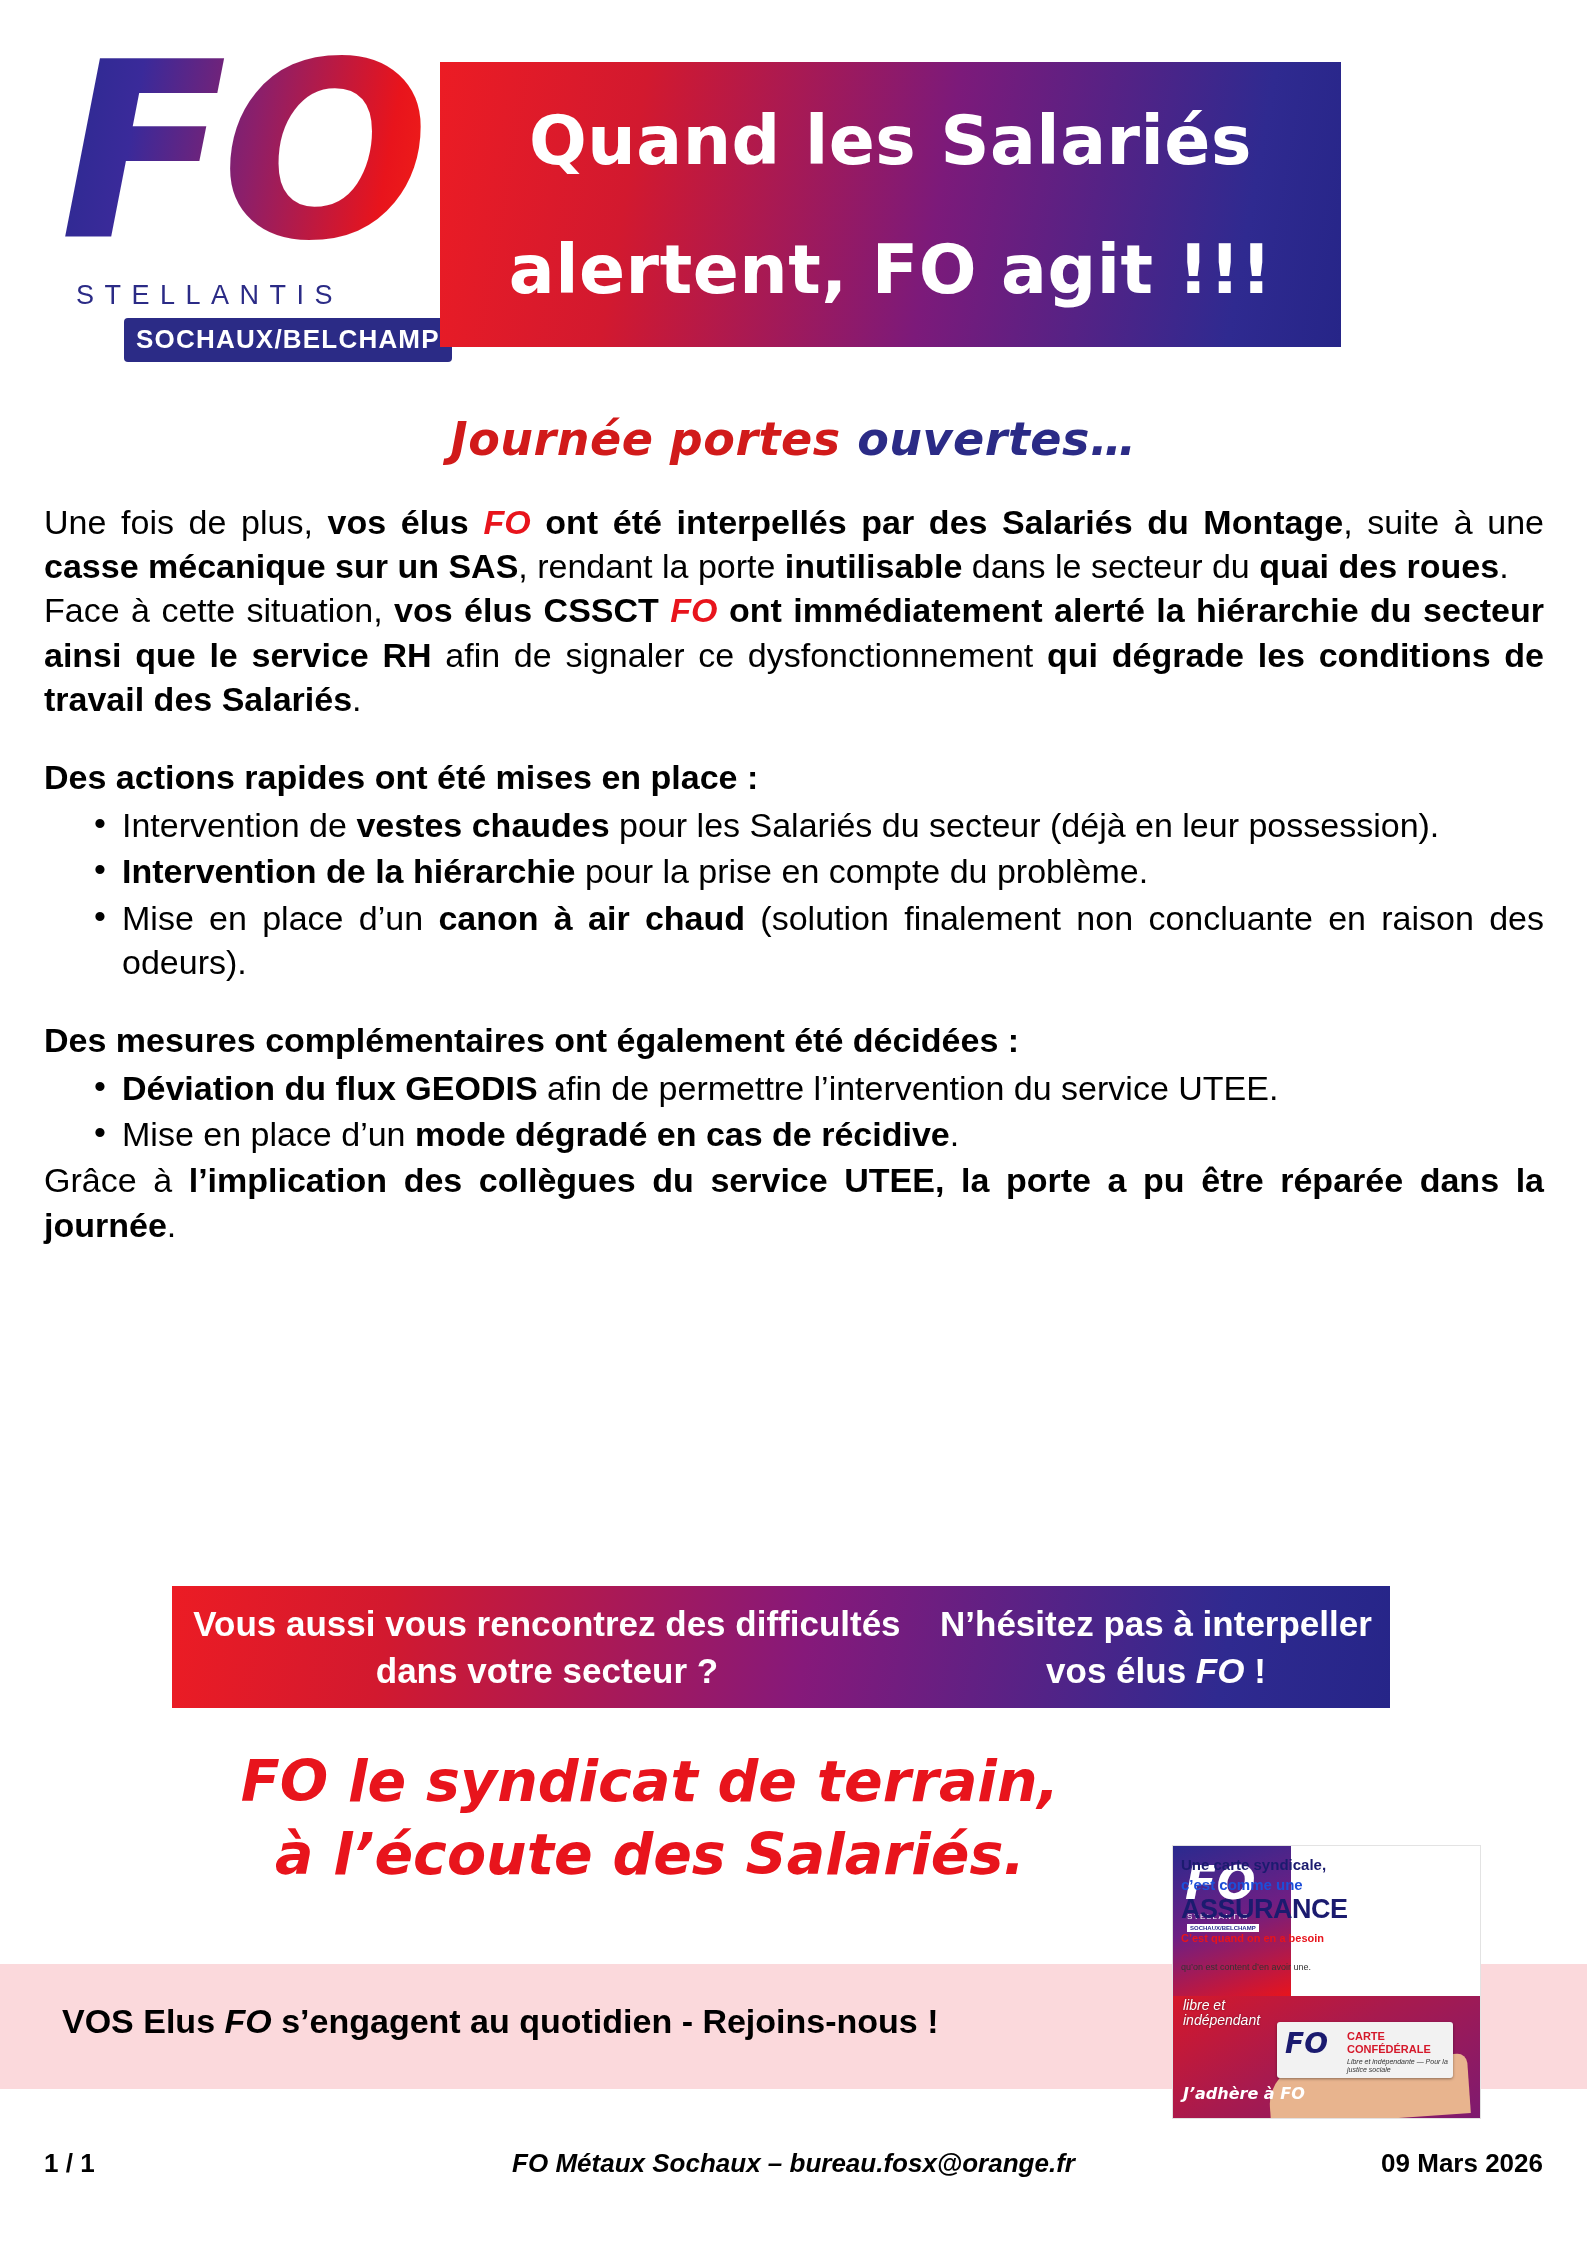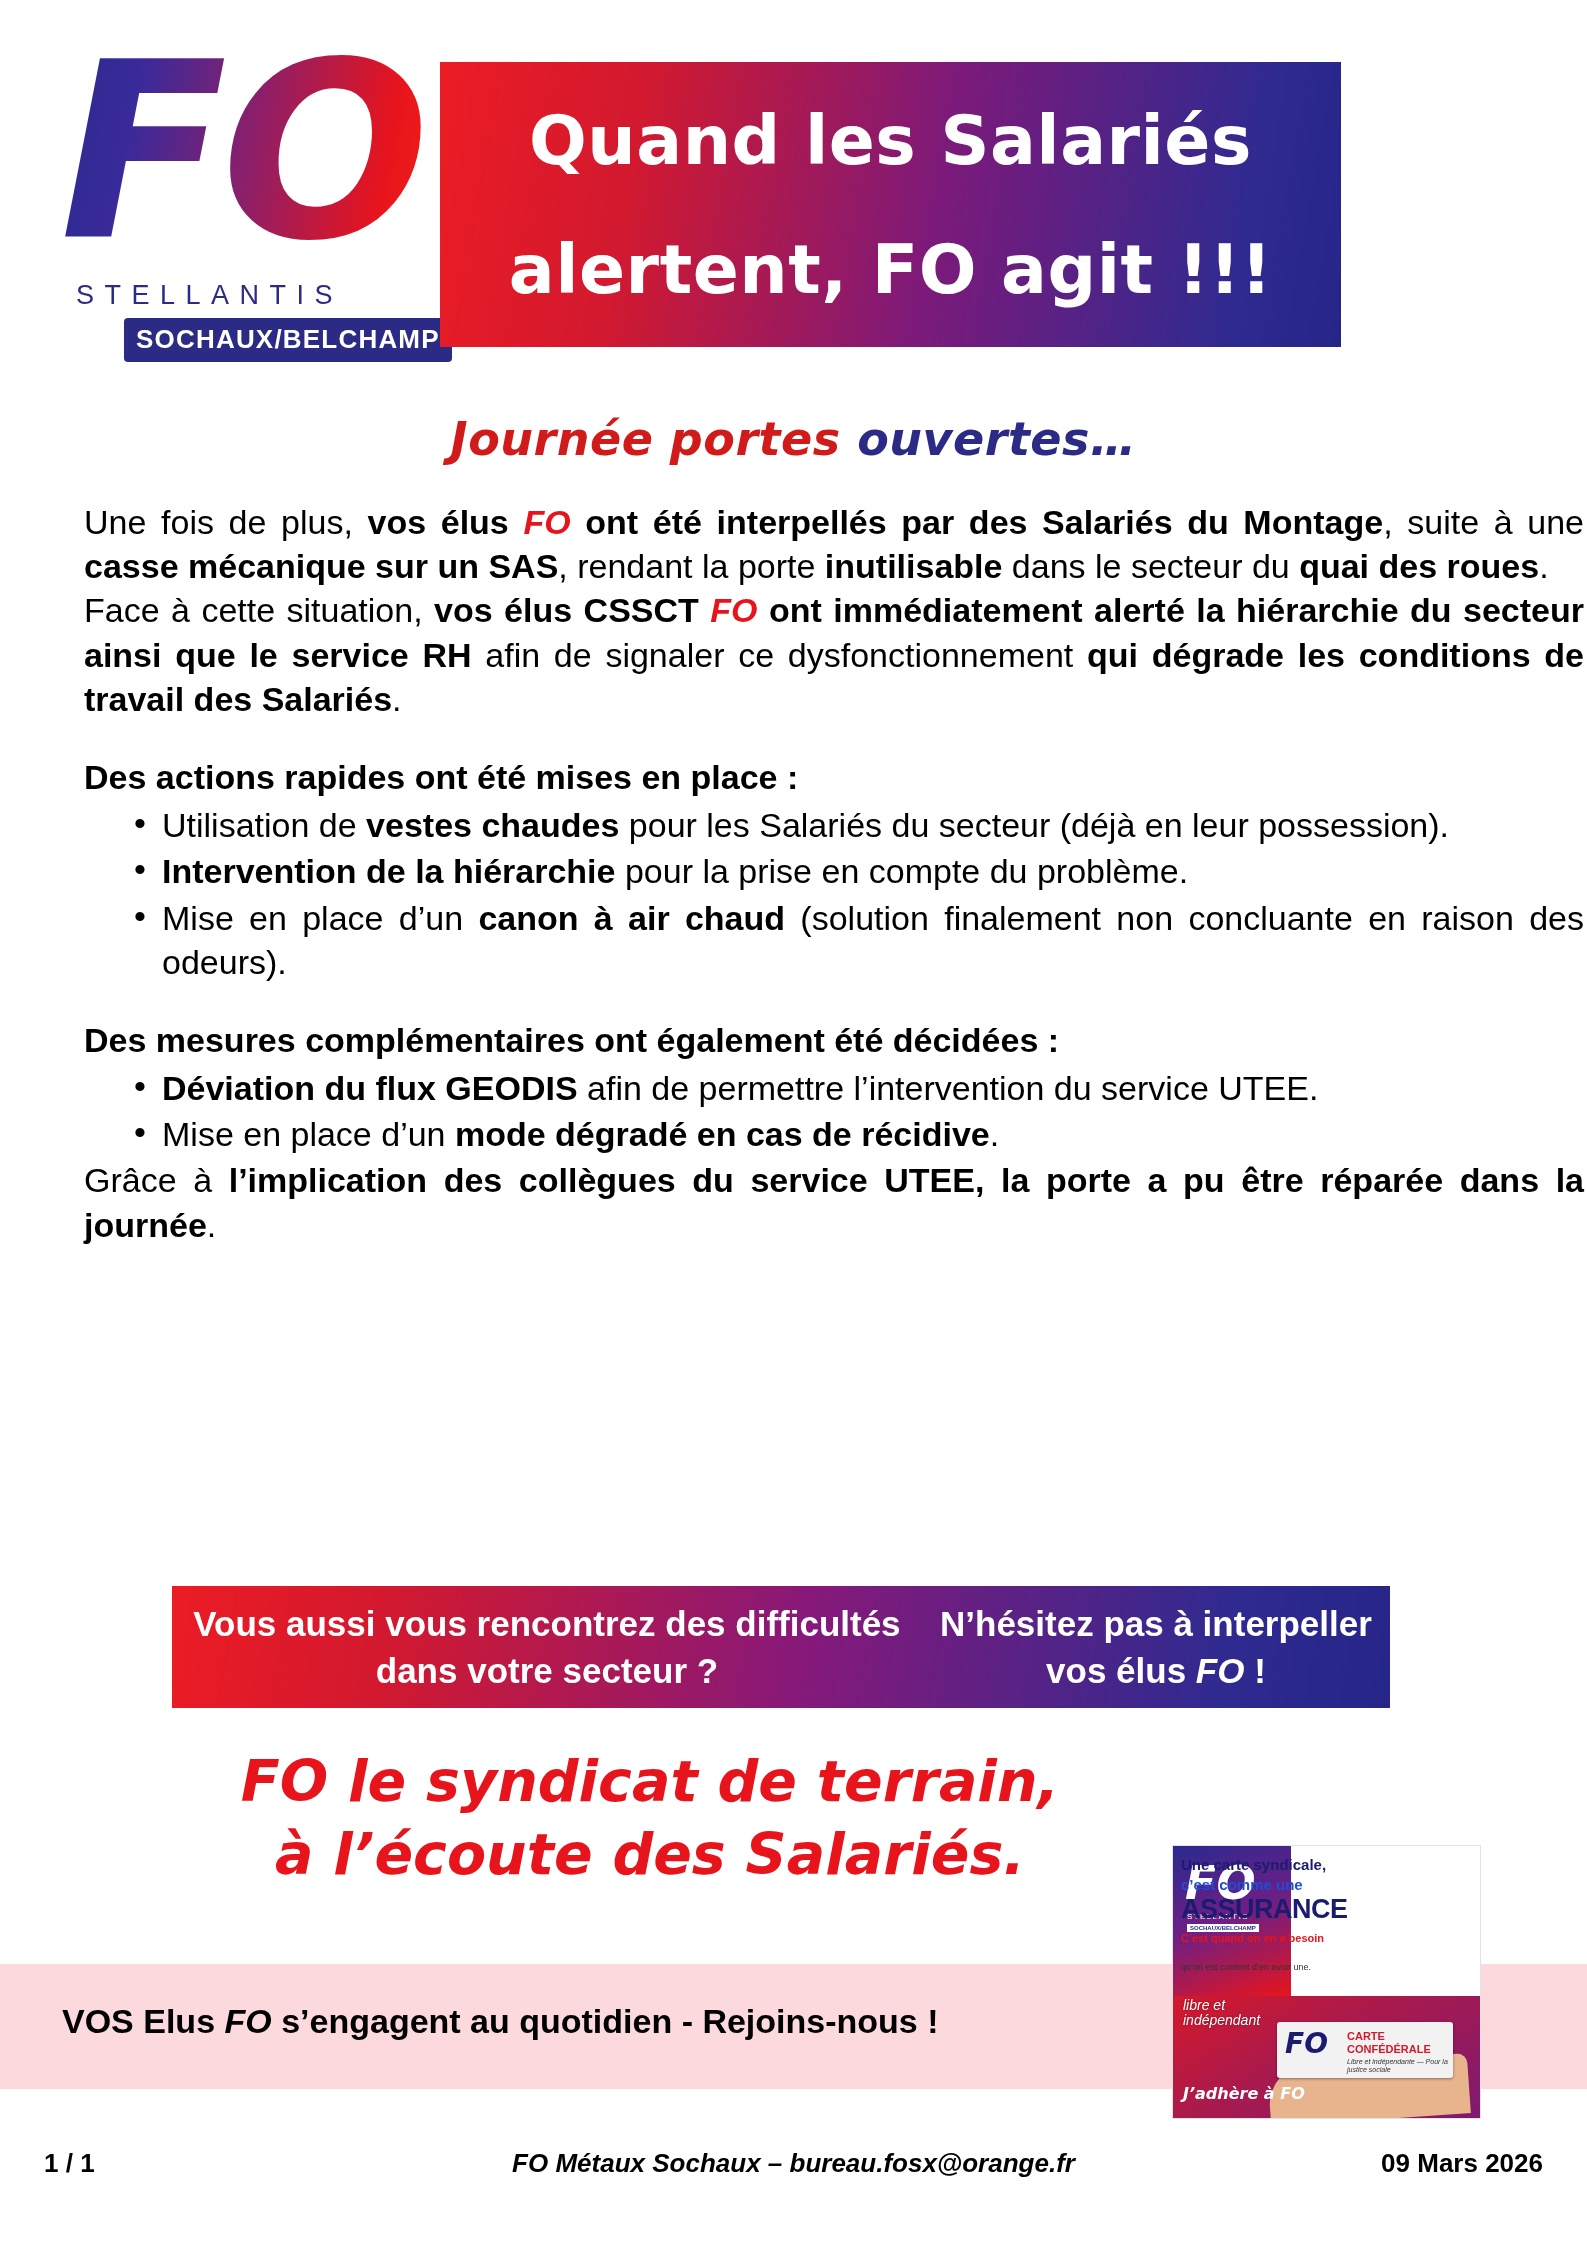--- a/index.html
+++ b/index.html
@@ -121,21 +121,20 @@
 
   
   .content {
     position: absolute;
     left: 44px;
     top: 500px;
     width: 1500px;
     font-size: 34px;
     line-height: 1.30;
     text-align: justify;
-    margin-left: 40px;
   }
   .para {
     margin: 0 0 0 0;
     text-align: justify;
     text-justify: inter-word;
   }
   b, .b { font-weight: bold; }
   .fo-it {
     font-weight: bold;
     font-style: italic;
@@ -407,21 +406,21 @@
 
   <div class="content">
 
     <p class="para"><span>Une fois de plus, </span><b>vos élus </b><span class="fo-it">FO</span><b> ont été interpellés par des Salariés du Montage</b><span>, suite à une </span><b>casse mécanique sur un SAS</b><span>, rendant la porte </span><b>inutilisable</b><span> dans le secteur du </span><b>quai des roues</b><span>.</span></p>
 
     <p class="para"><span>Face à cette situation, </span><b>vos élus CSSCT </b><span class="fo-it">FO</span><b> ont immédiatement alerté la hiérarchie du secteur ainsi que le service RH</b><span> afin de signaler ce dysfonctionnement </span><b>qui dégrade les conditions de travail des Salariés</b><span>.</span></p>
 
     <p class="para section-head">Des actions rapides ont été mises en place :</p>
 
     <ul class="bullets">
-      <li><span>Utilisation de </span><b>vestes chaudes</b><span> pour les Salariés du secteur (déjà en leur possession).</span></li>
+      <li><span>Intervention de </span><b>vestes chaudes</b><span> pour les Salariés du secteur (déjà en leur possession).</span></li>
       <li><span></span><b>Intervention de la hiérarchie</b><span> pour la prise en compte du problème.</span></li>
       <li><span>Mise en place d’un </span><b>canon à air chaud</b><span> (solution finalement non concluante en raison des odeurs).</span></li>
     </ul>
 
     <p class="para section-head">Des mesures complémentaires ont également été décidées :</p>
 
     <ul class="bullets">
       <li><span></span><b>Déviation du flux GEODIS</b><span> afin de permettre l’intervention du service UTEE.</span></li>
       <li><span>Mise en place d’un </span><b>mode dégradé en cas de récidive</b><span>.</span></li>
     </ul>

